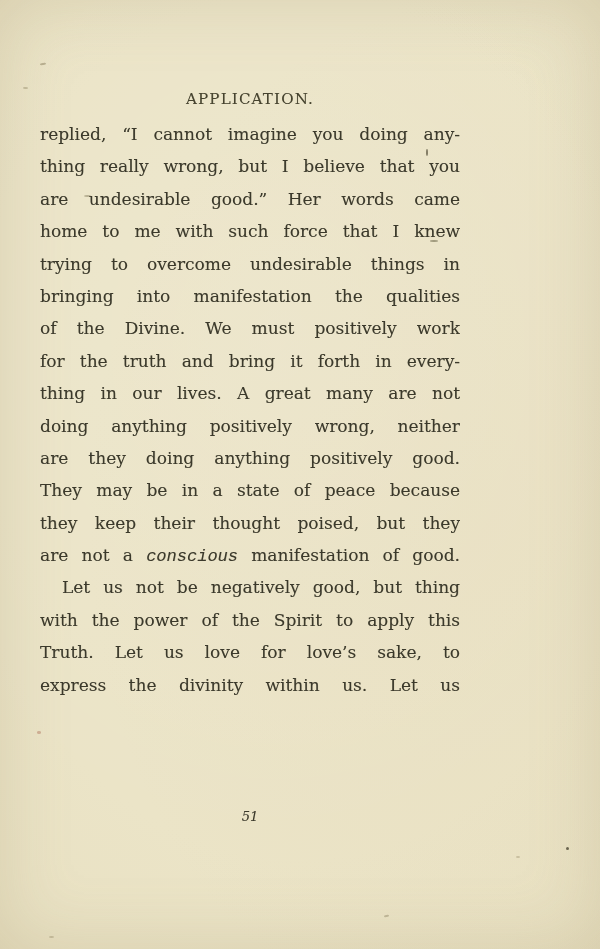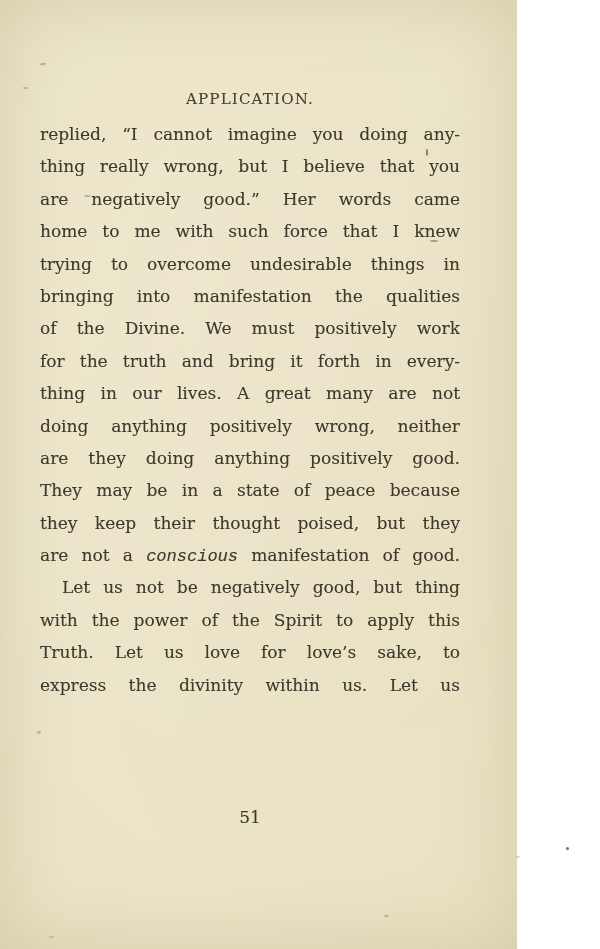--- a/index.html
+++ b/index.html
@@ -4,21 +4,21 @@
 <style>
   html, body {
     margin: 0;
     padding: 0;
     width: 600px;
     height: 949px;
     overflow: hidden;
   }
   .scan {
     position: relative;
-    width: 517px;
+    width: 600px;
     height: 949px;
     background:
       radial-gradient(120% 90% at 46% 36%, rgba(255,255,255,0.12), rgba(255,255,255,0) 60%),
       radial-gradient(95% 80% at 80% 55%, rgba(214,190,150,0.10), rgba(214,190,150,0) 70%),
       radial-gradient(150% 120% at 50% 45%, #ebe4c7 38%, #e6debe 72%, #ddd2b0 100%);
     background-color: #e8e1c2;
     box-shadow: inset 0 0 70px rgba(150,132,92,0.22);
     font-family: "DejaVu Serif", "Liberation Serif", serif;
     color: #3c3a2c;
   }
@@ -53,24 +53,25 @@
     overflow: hidden;
   }
   .line.indent { text-indent: 22px; }
   .line em { font-style: italic; font-family: Liberation Mono, monospace; }
   .page-number {
     position: absolute;
     top: 808px;
     left: 40px;
     width: 420px;
     text-align: center;
-    font-size: 17px;
+    font-size: 13px;
     line-height: 18px;
     color: #3b392b;
     text-shadow: 0.3px 0.3px 0 rgba(59,57,43,0.30);
+    font-style: italic;
   }
   .speck { position: absolute; border-radius: 45%; }
   .sp1  { left: 40px;  top: 63px;  width: 6px; height: 2px; background: rgba(125,113,79,0.45); transform: rotate(-8deg); }
   .sp2  { left: 23px;  top: 87px;  width: 5px; height: 2px; background: rgba(138,127,92,0.40); transform: rotate(5deg); }
   .sp3  { left: 426px; top: 149px; width: 2px; height: 7px; background: rgba(78,72,50,0.65); border-radius: 40%; }
   .sp4  { left: 84px;  top: 195px; width: 7px; height: 2px; background: rgba(120,111,80,0.45); }
   .sp5  { left: 430px; top: 240px; width: 8px; height: 2px; background: rgba(100,94,66,0.55); }
   .sp6  { left: 37px;  top: 731px; width: 4px; height: 3px; background: rgba(172,112,92,0.45); }
   .sp7  { left: 566px; top: 847px; width: 3px; height: 3px; background: rgba(66,60,42,0.75); border-radius: 50%; }
   .sp8  { left: 384px; top: 915px; width: 5px; height: 2px; background: rgba(130,118,84,0.40); transform: rotate(-10deg); }
@@ -79,21 +80,21 @@
 </style>
 </head>
 <body>
 
 <div class="scan">
   <div class="running-head">APPLICATION.</div>
 
   <div class="text-block">
       <div class="line"><span>replied, “I cannot imagine you doing any-</span></div>
       <div class="line"><span>thing really wrong, but I believe that you</span></div>
-      <div class="line"><span>are negatively good.”  Her words came</span></div>
+      <div class="line"><span>are undesirable good.”  Her words came</span></div>
       <div class="line"><span>home to me with such force that I knew</span></div>
       <div class="line"><span>trying to overcome undesirable things in</span></div>
       <div class="line"><span>bringing into manifestation the qualities</span></div>
       <div class="line"><span>of the Divine.  We must positively work</span></div>
       <div class="line"><span>for the truth and bring it forth in every-</span></div>
       <div class="line"><span>thing in our lives.  A great many are not</span></div>
       <div class="line"><span>doing anything positively wrong, neither</span></div>
       <div class="line"><span>are they doing anything positively good.</span></div>
       <div class="line"><span>They may be in a state of peace because</span></div>
       <div class="line"><span>they keep their thought poised, but they</span></div>

